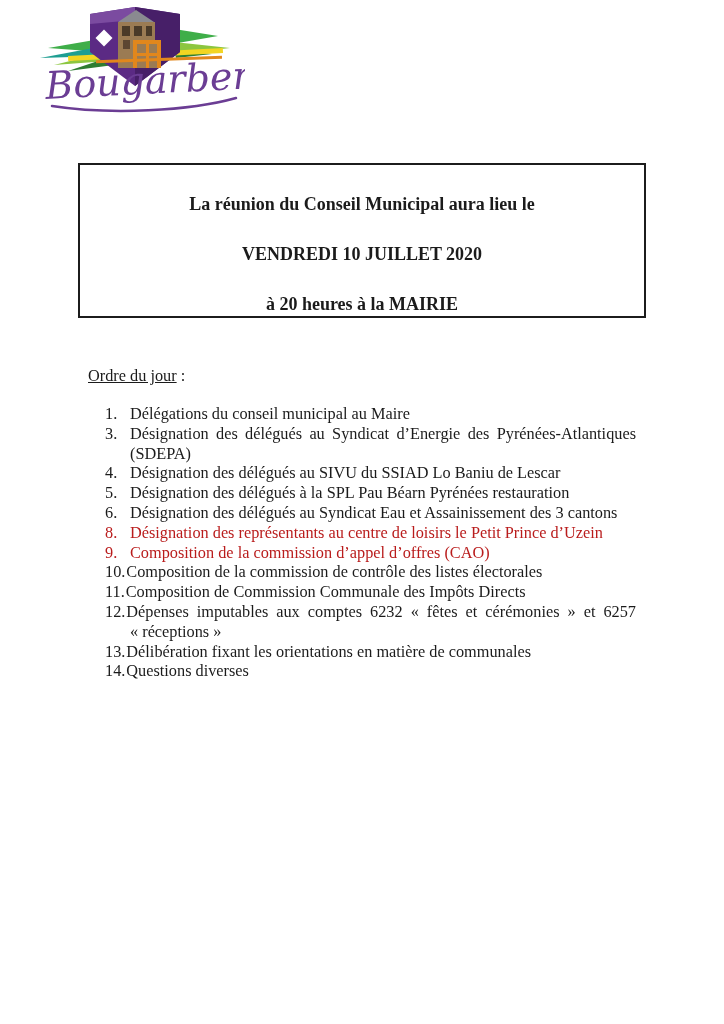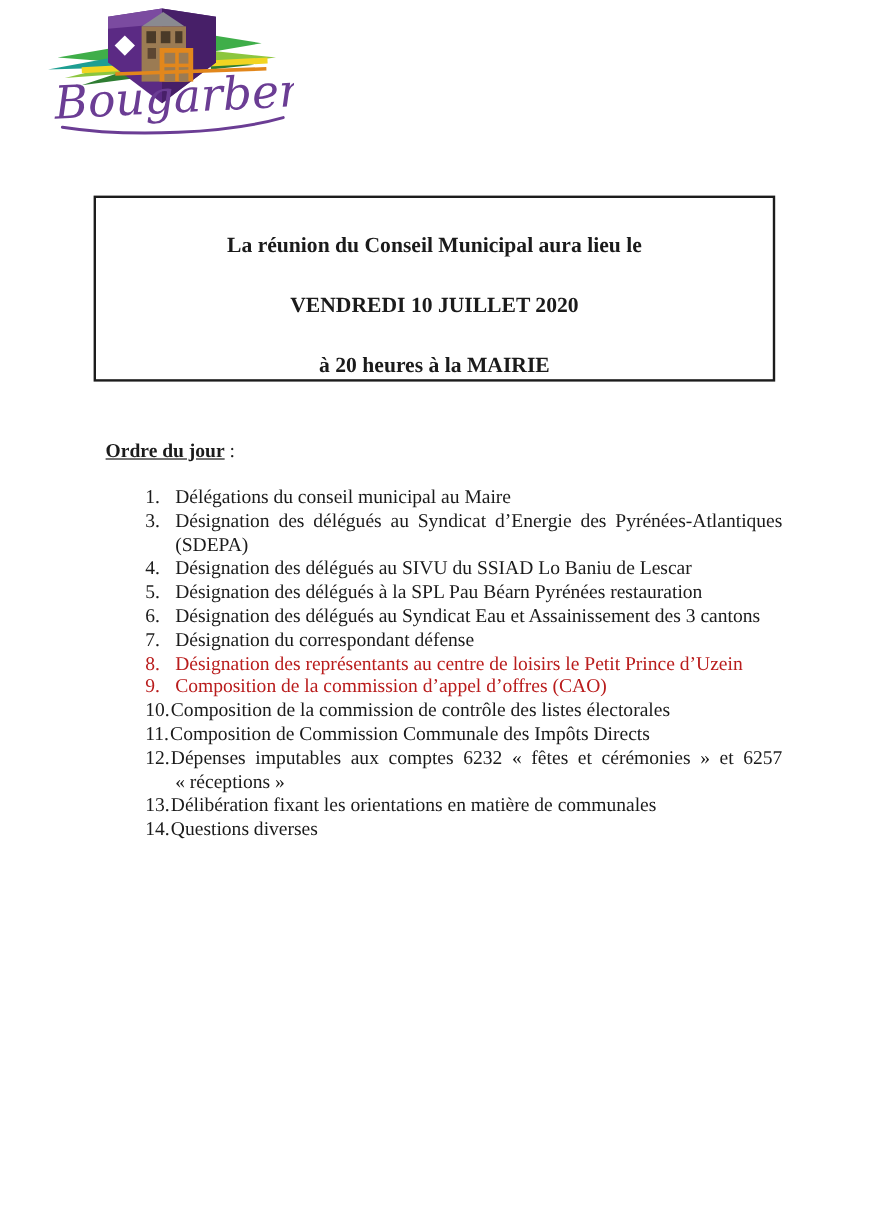--- a/index.html
+++ b/index.html
@@ -15,23 +15,23 @@
   
   .notice-box {
     position:absolute; left:78px; top:163px; width:568px; height:155px;
     box-sizing:border-box; border:2px solid #1c1c1c;
     display:flex; flex-direction:column; align-items:center;
     padding-top:26px; gap:24px;
   }
   .notice-line { font-weight:bold; font-size:18px; line-height:26px; white-space:nowrap; }
   
   .agenda-heading { position:absolute; left:88px; top:366px; font-size:16.3px; line-height:20px; }
-  .agenda-heading .u { text-decoration:underline;font-weight:bold; }
+  .agenda-heading .u { text-decoration:underline; }
   
-  .agenda-list { position:absolute; left:121px; top:404px; width:531px; font-size:16.3px; line-height:19.8px; }
+  .agenda-list { position:absolute; left:105px; top:404px; width:531px; font-size:16.3px; line-height:19.8px; }
   .agenda-item { text-align:justify; padding-left:25px; text-indent:-25px; }
   .agenda-item .num { display:inline-block; min-width:25px; text-indent:0; }
   .agenda-item.tight .num { min-width:0; padding-right:1px; }
   .agenda-item.muted { color:#b91c1c; }
   
   .dateline { position:absolute; left:320px; top:793px; font-size:18px; font-weight:bold; white-space:nowrap; }
 </style>
 </head>
 <body>
 
@@ -86,21 +86,20 @@
   <div class="agenda-heading">
     <span class="u">Ordre du jour</span><span> :</span>
   </div>
 
   <div class="agenda-list">
       <div class="agenda-item"><span class="num">1.</span><span class="txt">Délégations du conseil municipal au Maire</span></div>
       <div class="agenda-item justify"><span class="num">3.</span><span class="txt">Désignation des délégués au Syndicat d’Energie des Pyrénées-Atlantiques (SDEPA)</span></div>
       <div class="agenda-item"><span class="num">4.</span><span class="txt">Désignation des délégués au SIVU du SSIAD Lo Baniu de Lescar</span></div>
       <div class="agenda-item"><span class="num">5.</span><span class="txt">Désignation des délégués à la SPL Pau Béarn Pyrénées restauration</span></div>
       <div class="agenda-item justify"><span class="num">6.</span><span class="txt">Désignation des délégués au Syndicat Eau et Assainissement des 3 cantons</span></div>
-      <div class="agenda-item"><span class="num">7.</span><span class="txt">Désignation du correspondant défense</span></div>
       <div class="agenda-item muted"><span class="num">8.</span><span class="txt">Désignation des représentants au centre de loisirs le Petit Prince d’Uzein</span></div>
       <div class="agenda-item muted"><span class="num">9.</span><span class="txt">Composition de la commission d’appel d’offres (CAO)</span></div>
       <div class="agenda-item tight"><span class="num">10.</span><span class="txt">Composition de la commission de contrôle des listes électorales</span></div>
       <div class="agenda-item tight"><span class="num">11.</span><span class="txt">Composition de Commission Communale des Impôts Directs</span></div>
       <div class="agenda-item justify tight"><span class="num">12.</span><span class="txt">Dépenses imputables aux comptes 6232 «&nbsp;fêtes et cérémonies&nbsp;» et 6257 «&nbsp;réceptions&nbsp;»</span></div>
       <div class="agenda-item tight"><span class="num">13.</span><span class="txt">Délibération fixant les orientations en matière de communales</span></div>
       <div class="agenda-item tight"><span class="num">14.</span><span class="txt">Questions diverses</span></div>
     </div>
 
 

